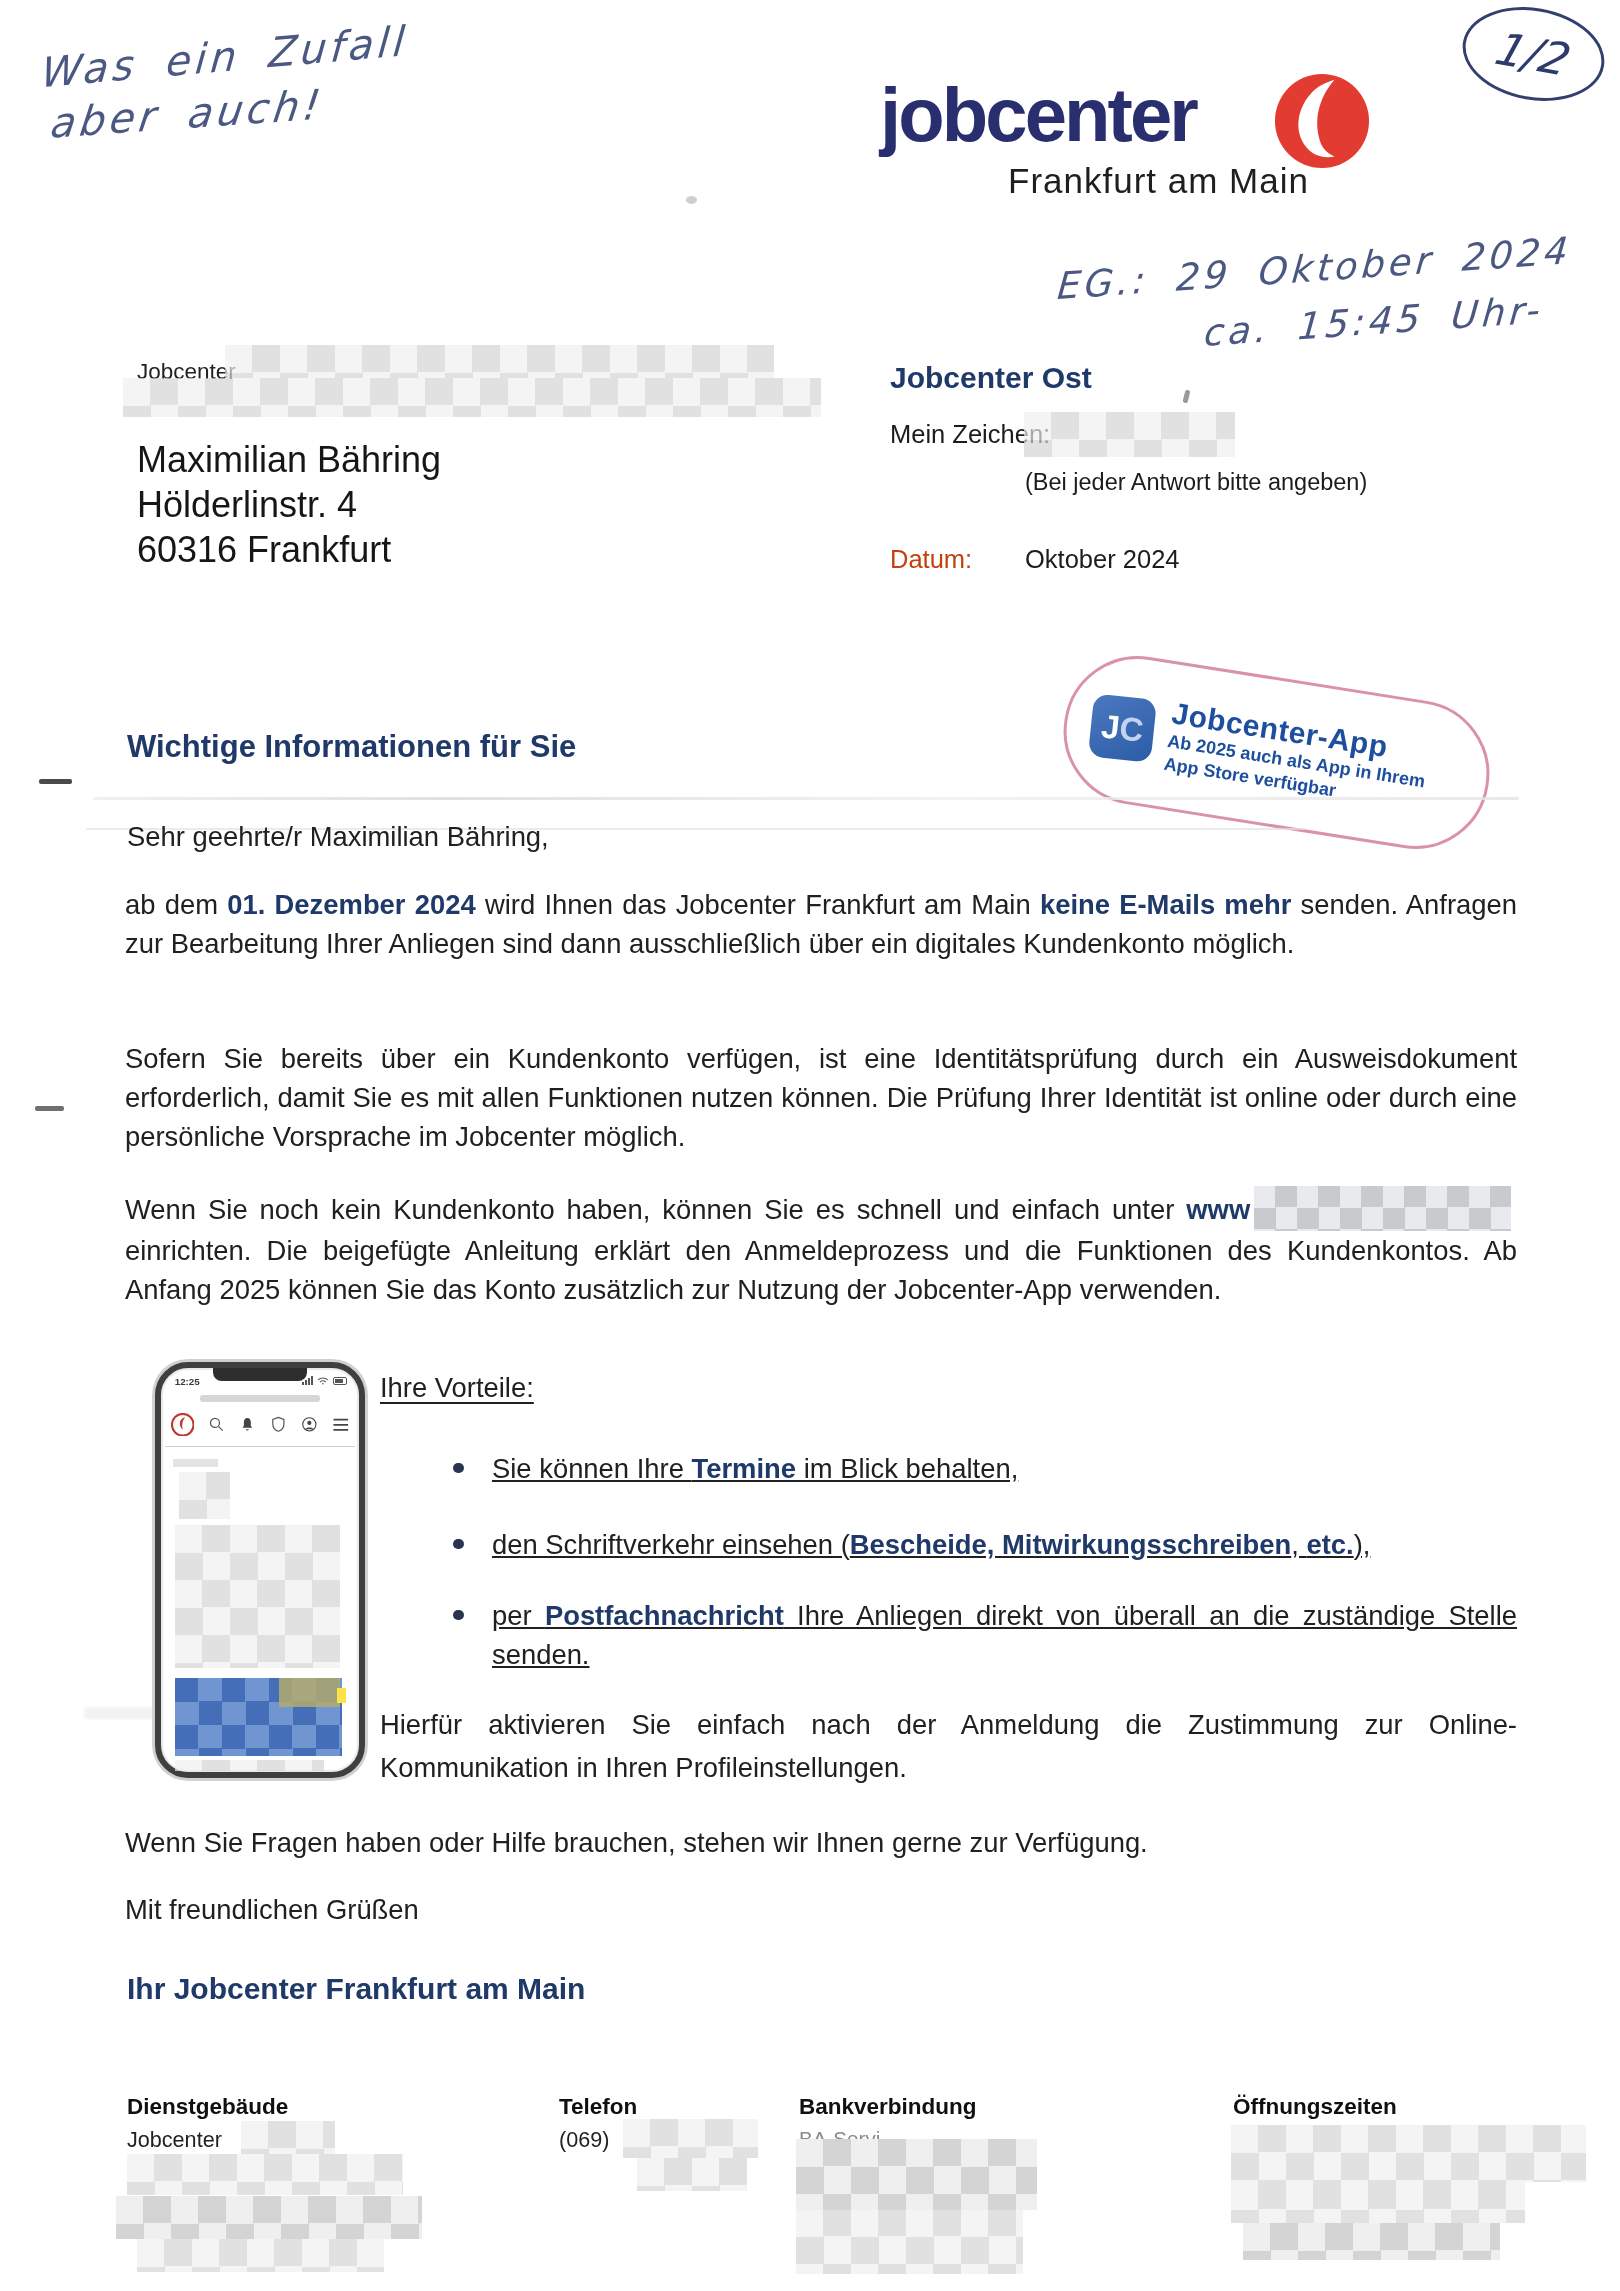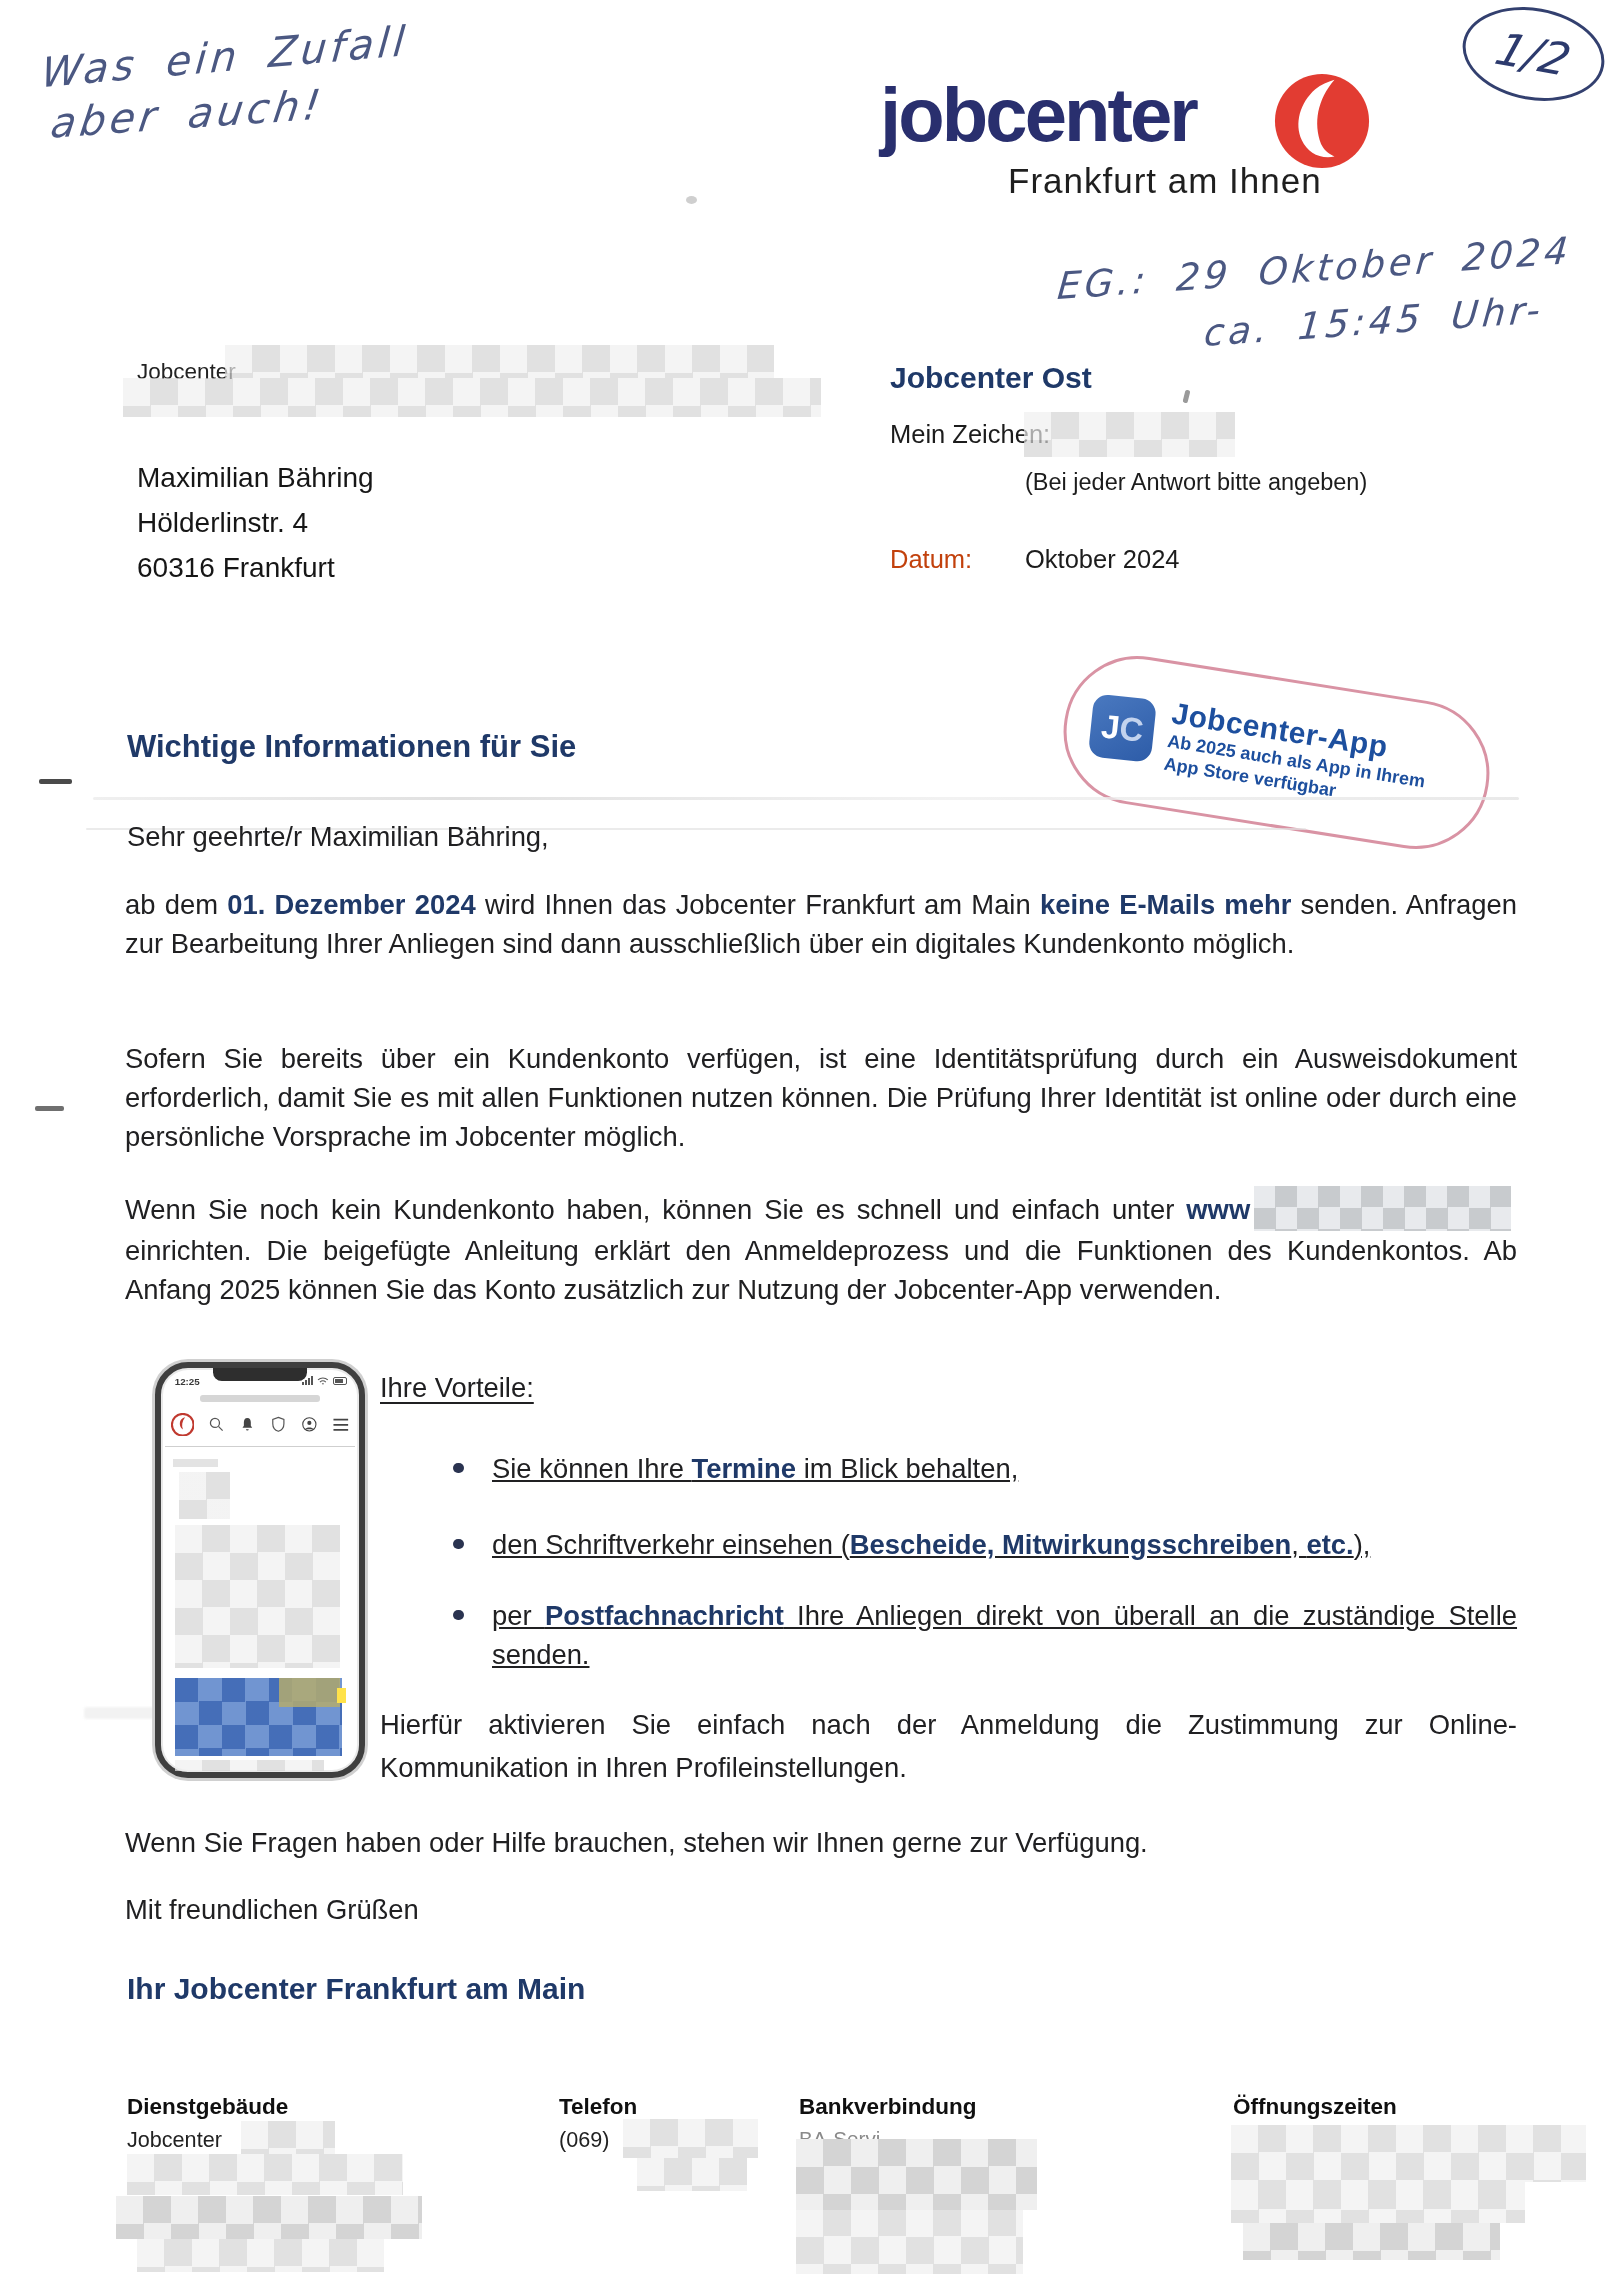--- a/index.html
+++ b/index.html
@@ -39,21 +39,21 @@
   .abs{position:absolute;}
   .redact-inline{display:inline-block;vertical-align:-11.8px;margin:0 5.9px 0 3.9px;
       background-color:#e4e7ea;
       background-image:repeating-conic-gradient(rgba(0,0,0,.12) 0% 25%, rgba(255,255,255,.14) 0% 50%);
       background-size:43px 43px;}
   .mosaic-blue{background-color:#4d7ac6;
       background-image:repeating-conic-gradient(rgba(255,255,255,.20) 0% 25%, rgba(0,0,60,.10) 0% 50%);
       background-size:47px 47px;}
   
   .sender{position:absolute;left:137px;top:359px;font-size:22.5px;color:#222;}
-  .addr{position:absolute;left:137px;top:455px;font-size:28px;line-height:45px;color:#161616;}
+  .addr{position:absolute;left:137px;top:437px;font-size:36px;line-height:45px;color:#161616;}
   .office{position:absolute;left:890px;top:361px;font-size:30px;font-weight:bold;color:var(--navy);}
   .zlabel{position:absolute;left:890px;top:420px;font-size:25.5px;color:#1c1c1c;}
   .znote{position:absolute;left:1025px;top:469px;font-size:23.5px;color:#1c1c1c;}
   .dlabel{position:absolute;left:890px;top:545px;font-size:25.5px;color:#c2410c;}
   .dvalue{position:absolute;left:1025px;top:545px;font-size:25.5px;color:#1c1c1c;}
   
   .stamp{position:absolute;left:1062px;top:678px;width:429px;height:149px;
       border:3.9px solid var(--stamp-border);border-radius:74px;background:rgba(255,255,255,.9);
       transform:rotate(9deg);display:flex;align-items:center;padding:0 17.6px 0 23.5px;gap:15.7px;}
   .jc-icon{width:63px;height:63px;border-radius:14.7px;flex:none;
@@ -135,21 +135,21 @@
   <div class="hw hw-date1">EG.: 29 Oktober 2024</div>
   <div class="hw hw-date2">ca. 15:45 Uhr-</div>
 
   <div class="wordmark">jobcenter</div>
   <div class="logo-mark">
     <svg viewBox="0 0 100 100" width="96" height="96">
       <circle cx="50" cy="50" r="49" fill="#e23c32"></circle>
       <path d="M63 7 C45 28 41 52 49 74 C52 80 56 84 63 87 C48 90 35 83 29 70 C21 53 27 31 43 17 C49 12 56 9 63 7 Z" fill="#ffffff"></path>
     </svg>
   </div>
-  <div class="logo-sub">Frankfurt am Ihnen</div>
+  <div class="logo-sub">Frankfurt am Main</div>
   <div class="speck1"></div>
 
   <div class="sender">Jobcenter</div>
   <div class="abs mosaic light" style="left:225px;top:345px;width:549px;height:33px;"></div>
   <div class="abs mosaic light" style="left:123px;top:378px;width:698px;height:39px;"></div>
 
   <div class="addr">
     <div>Maximilian Bähring</div>
     <div>Hölderlinstr. 4</div>
     <div>60316 Frankfurt</div>

